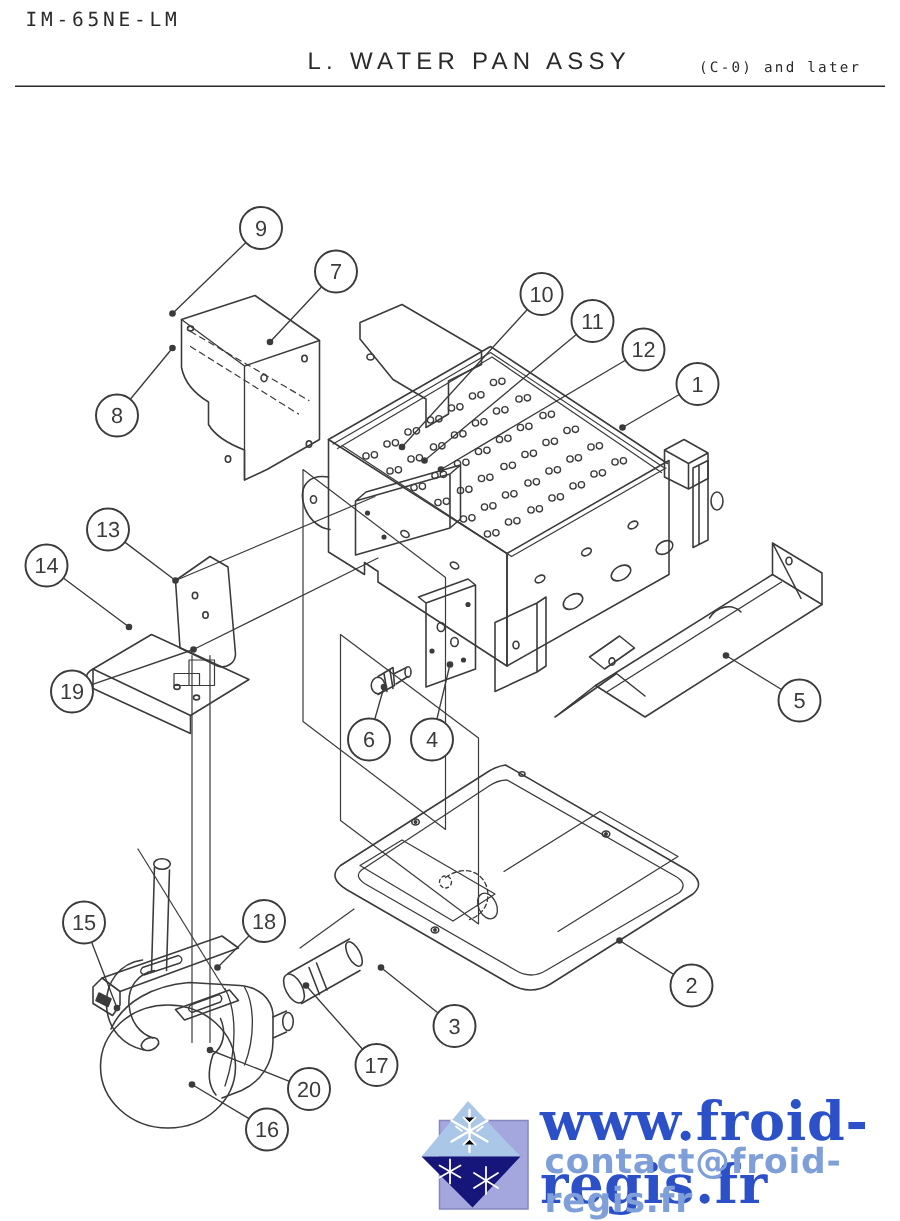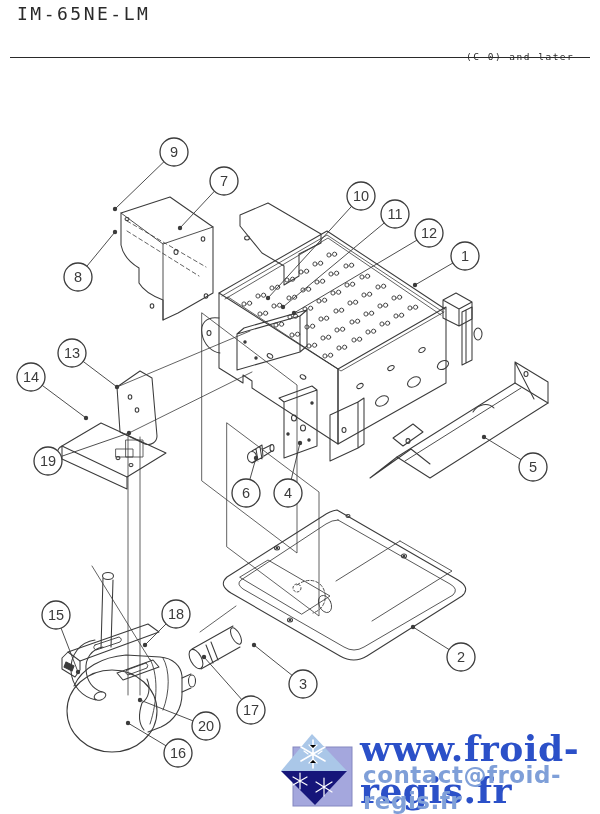--- a/index.html
+++ b/index.html
@@ -1,41 +1,42 @@
 <!DOCTYPE html>
 <html><head>
 <meta charset="utf-8">
 <style>
   html,body{margin:0;padding:0;background:#fff;}
   #page{position:relative;width:600px;height:814px;background:#ffffff;overflow:hidden;
         font-family:"Liberation Sans",sans-serif;color:#222;}
   .model-lines{position:absolute;left:17px;top:6px;line-height:16px;
-        font-family:"DejaVu Sans Mono",monospace;font-size:18px;letter-spacing:2.5px;color:#2a2a2a;}
+        font-family:"DejaVu Sans Mono",monospace;font-size:13px;letter-spacing:2.5px;color:#2a2a2a;}
   .doc-title{position:absolute;left:205px;top:33px;font-size:16px;letter-spacing:3.5px;
         color:#2a2a2a;font-family:"Liberation Sans",sans-serif;}
   .revision{position:absolute;left:466px;top:40px;font-size:9.5px;letter-spacing:1.5px;
-        font-family:"DejaVu Sans Mono",monospace;color:#2a2a2a;white-space:nowrap;margin-top:11px;}
+        font-family:"DejaVu Sans Mono",monospace;color:#2a2a2a;white-space:nowrap;}
   .header-rule{position:absolute;left:10px;top:57px;width:580px;height:0;
         border-top:1.6px solid #2a2a2a;}
   #art{position:absolute;left:0;top:0;width:600px;height:814px;}
   #art path,#art line,#art ellipse,#art rect,#art circle{vector-effect:non-scaling-stroke;}
   .footer-site{position:absolute;left:360px;top:727px;font-family:"DejaVu Serif",serif;
         font-weight:bold;font-size:36px;color:#2b50c8;letter-spacing:0.5px;}
   .footer-email{position:absolute;left:363px;top:762px;font-family:"DejaVu Sans",sans-serif;
         font-weight:bold;font-size:23px;color:#7f9fd8;letter-spacing:0.5px;}
   #logo{position:absolute;left:279px;top:728px;}
 </style>
 </head>
 <body>
 
 <div id="page">
 
   <div class="model-lines">
     <div>IM-65NE-LM</div>
   </div>
+  <div class="doc-title">L. WATER PAN ASSY</div>
   <div class="revision">(C-0) and later</div>
   <div class="header-rule"></div>
 
   <svg id="art" viewBox="0 0 600 814" fill="none" stroke="#3b3b3b" stroke-width="1.05" stroke-linejoin="round" stroke-linecap="round">
 
     <defs>
       <g id="holepair" stroke-width="0.9">
         <circle r="2.1"></circle>
           <circle cx="5.6" cy="-0.8" r="2.1"></circle>
       </g>

